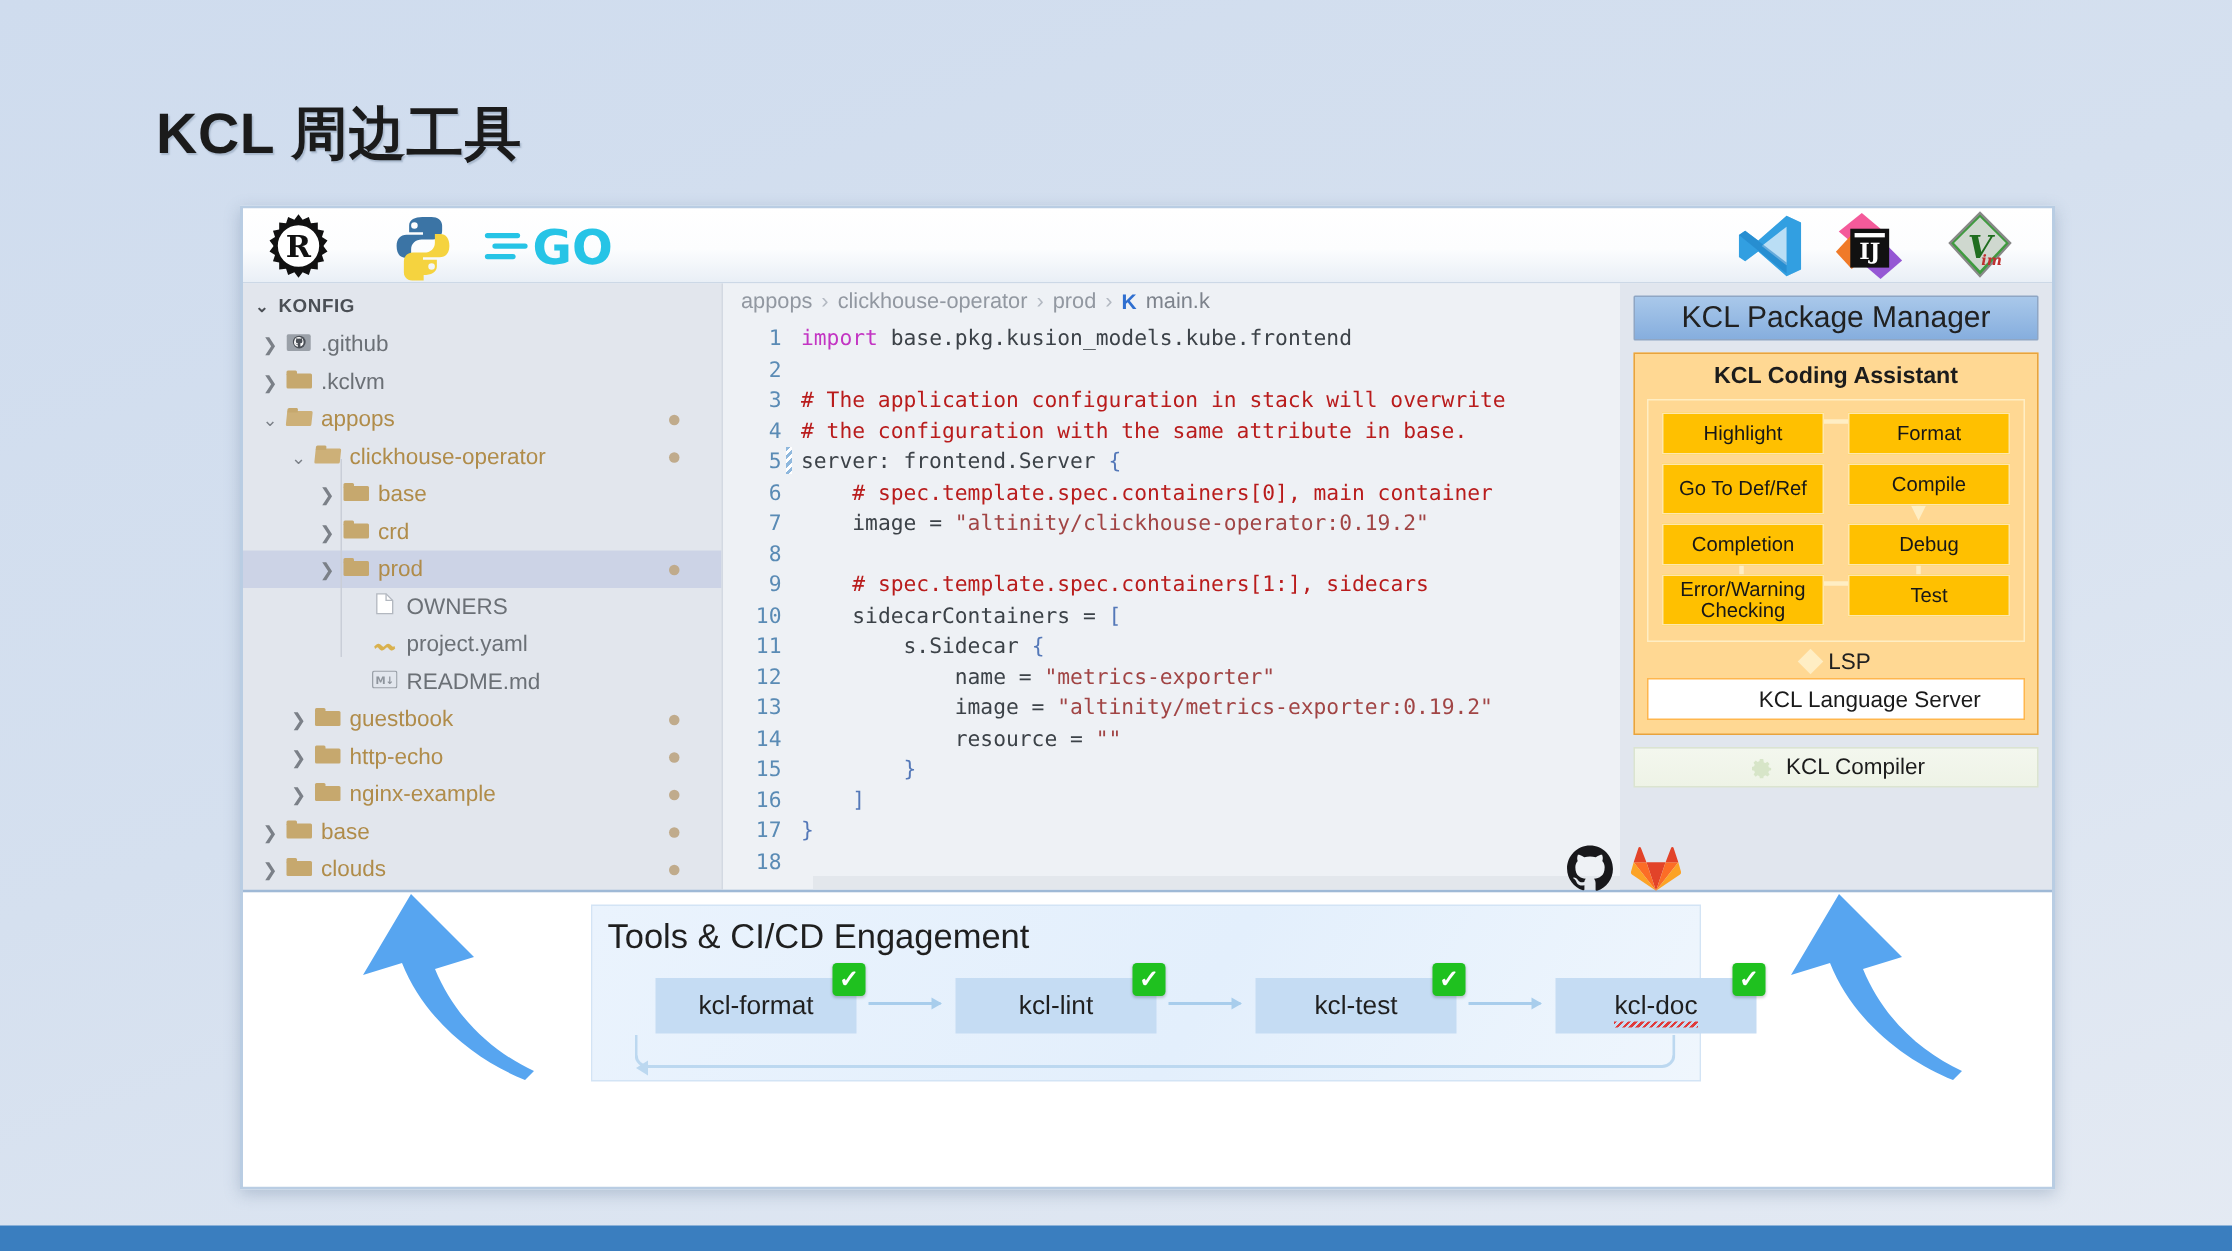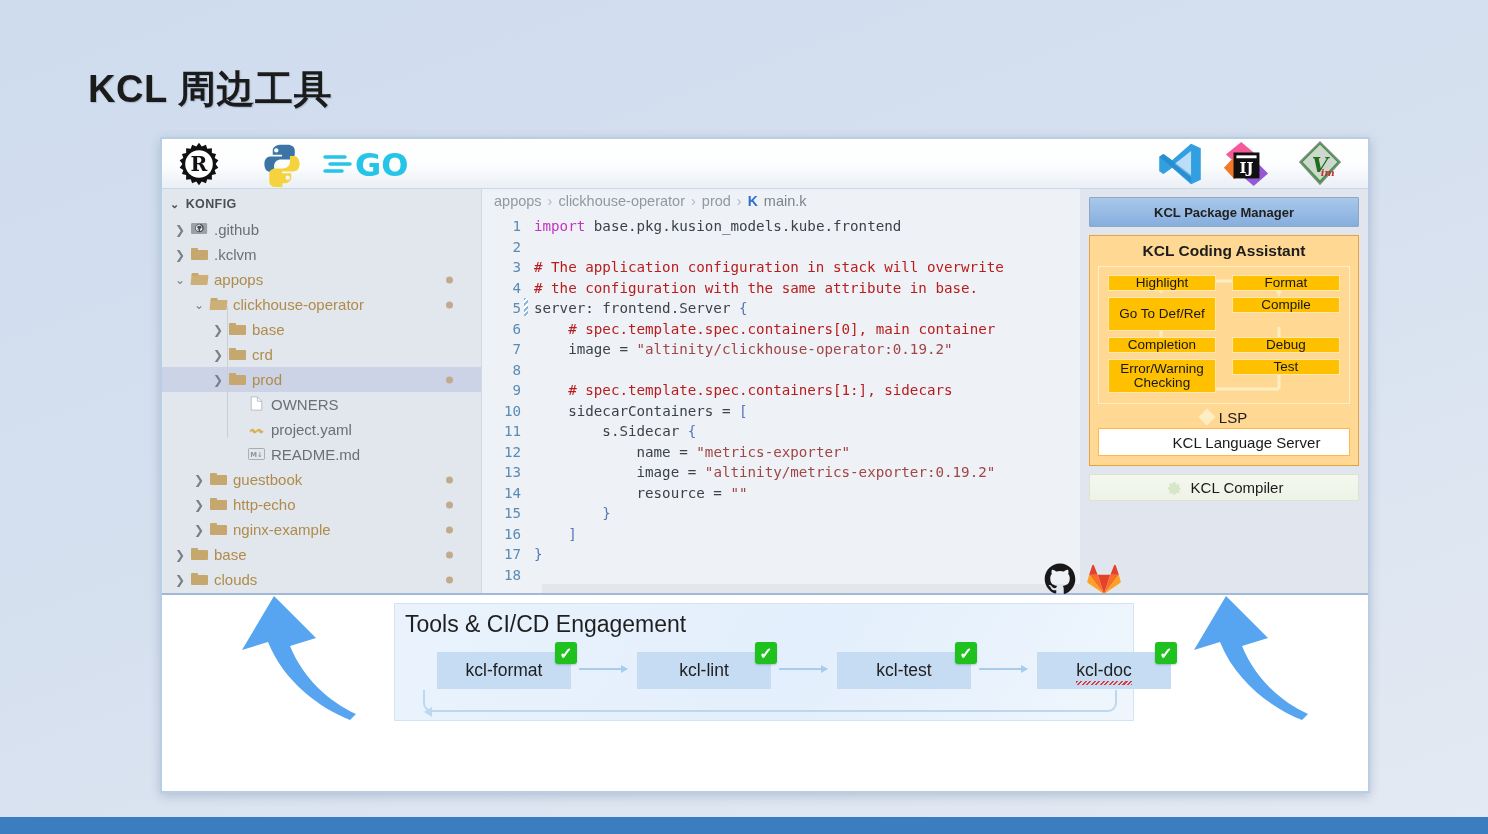--- a/index.html
+++ b/index.html
@@ -7,21 +7,21 @@
   body {
     font-family: "Liberation Sans", sans-serif;
     background: linear-gradient(160deg, #cfdcee 0%, #d5e0ef 45%, #e4eaf3 100%);
     position: relative;
   }
   .bottom-bar {
     position: absolute; left: 0; bottom: 0; width: 1488px; height: 17px;
     background: #3a7ebf;
   }
   .slide-title {
-    position: absolute; left: 88px; top: 64px;
+    position: absolute; left: 104px; top: 64px;
     font-size: 38px; font-weight: bold; color: #1b1b1b;
     letter-spacing: 0.5px;
     text-shadow: 1px 1px 1px rgba(120,140,165,.45);
   }
 
   
   .card {
     position: absolute; left: 160px; top: 137px;
     width: 1210px; height: 656px;
     background: #ffffff;
@@ -126,41 +126,41 @@
 
   
   .rpanel {
     width: 288px; flex: none; background: #e1e6ee;
     padding: 8px 9px 0 9px; position: relative;
   }
   .pkg-mgr {
     height: 30px; border: 1px solid #8fa6c4;
     background: linear-gradient(#a9c8ea,#86aede);
     display: flex; align-items: center; justify-content: center;
-    font-size: 13px; font-weight: bold; color: #212121;
+    font-size: 20px; font-weight: normal; color: #212121;
     border-radius: 1px;
   }
   .assistant {
     margin-top: 8px; border: 1.5px solid #e8a33d;
     background: #ffd893; padding: 6px 8px 9px 8px; position: relative;
   }
   .assistant h3 {
     text-align: center; font-size: 15.5px; font-weight: bold; color: #1c1c1c;
     margin-bottom: 6px;
   }
   .grid-wrap {
     border: 1.5px solid #ffeec4; padding: 8px 9px 10px 9px; position: relative;
   }
   .btn-grid {
     display: grid; grid-template-columns: 1fr 1fr; gap: 6px 16px;
     position: relative; z-index: 2;
   }
   .ybtn {
     background: #ffc000; border: 1.5px solid #ffe7ad;
-    height: 16px; display: flex; align-items: center; justify-content: center;
+    height: 28px; display: flex; align-items: center; justify-content: center;
     text-align: center; font-size: 13.5px; color: #171717; line-height: 14px;
     padding: 0 2px;
   }
   .ybtn.two { height: 34px; }
   .flowline { position: absolute; inset: 0; z-index: 1; pointer-events: none; }
   .lsp-row {
     display: flex; align-items: center; justify-content: center; gap: 6px;
     margin-top: 2px; height: 22px;
   }
   .lsp-row .diamond {

